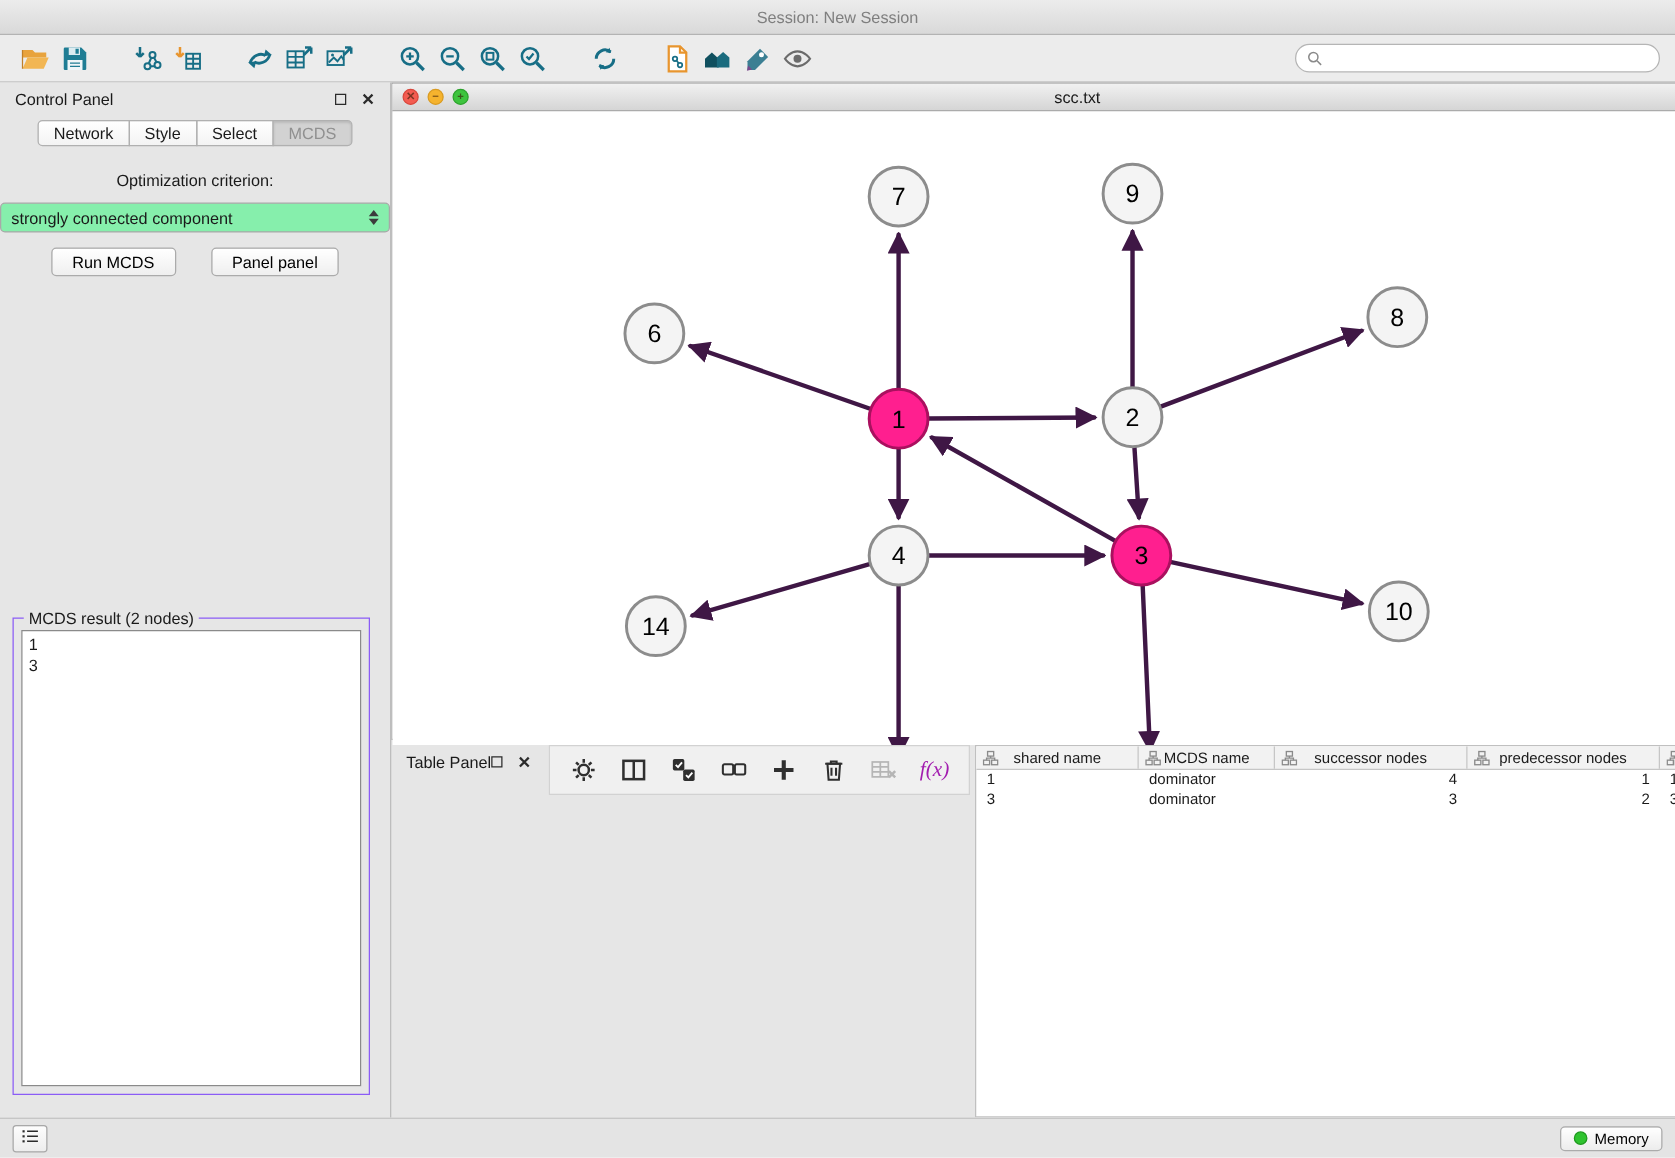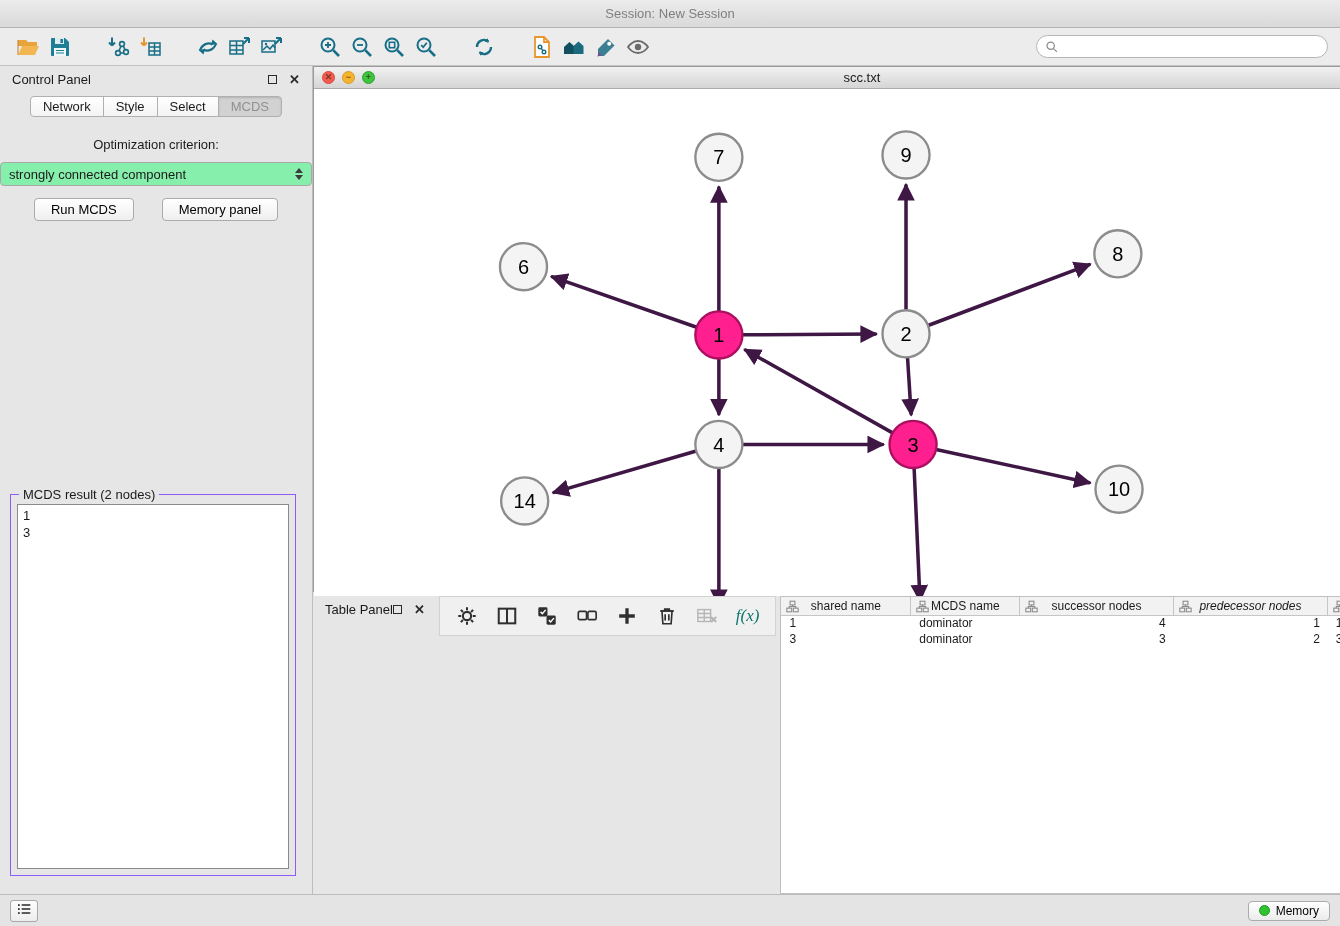--- a/index.html
+++ b/index.html
@@ -71,21 +71,21 @@
   .net-title-text{position:absolute;left:0;right:0;text-align:center;font-size:13px;color:#1a1a1a}
   .net-canvas{flex:1;background:#fff}
   .net-canvas svg{width:100%;height:100%;display:block}
 
   
   .table-panel{flex:1;margin-top:4px;background:#e6e6e6;display:flex;flex-direction:row}
   .tp-toolbar{height:40px;margin:0 2px;background:#f0f0f0;border:1px solid #d2d2d2;display:flex;align-items:center;
     gap:18px;padding:0 16px;flex:0 0 auto}
   .ttb-btn{background:none;border:none;display:flex;align-items:center;justify-content:center;cursor:pointer;height:28px}
   .ttb-btn svg{width:22px;height:22px}
-  .ttb-btn.fx{font-family:"Liberation Serif",serif;font-style:italic;font-size:17px;color:#0f766e}
+  .ttb-btn.fx{font-family:"Liberation Serif",serif;font-style:italic;font-size:17px;color:#a21caf}
   .table-wrap{flex:1;margin:0 2px;background:#fff;border:1px solid #c0c0c0;overflow:hidden}
   .thead{display:flex;height:19px;border-bottom:1px solid #c6c6c6;background:#f2f2f2}
   .th{position:relative;display:flex;align-items:center;justify-content:center;font-size:12px;
     border-right:1px solid #c6c6c6;height:100%;cursor:pointer}
   .th svg{position:absolute;left:5px;width:13px;height:13px}
   .tr{display:flex;height:16px;font-size:12px;cursor:default}
   .td{padding:0 8px;overflow:hidden;white-space:nowrap}
   .tp-tabs{height:26px;display:flex;justify-content:center;align-items:center;flex:0 0 auto}
 
   
@@ -313,21 +313,21 @@
       <div class="opt-label">Optimization criterion:</div>
       <div class="dropdown">
         <span>strongly connected component</span>
         <span class="stepper">
           <span class="tri-up"></span>
             <span class="tri-down"></span>
         </span>
       </div>
       <div class="btn-row">
         <button class="btn">Run MCDS</button>
-        <button class="btn">Memory panel</button>
+        <button class="btn">Panel panel</button>
       </div>
     </div>
     <div class="fieldset">
       <span class="legend">MCDS result (2 nodes)</span>
       <div class="result-list">
           <div class="result-item">1</div>
           <div class="result-item">3</div>
         </div>
     </div>
   </div>
@@ -502,21 +502,21 @@
               <svg viewBox="0 0 16 16">
                 <g fill="none" stroke="#8a8a8a" stroke-width="1.3">
                   <rect x="5" y="1.5" width="6" height="4.5"></rect>
                   <rect x="1" y="10" width="6" height="4.5"></rect>
                   <rect x="9" y="10" width="6" height="4.5"></rect>
                   <path d="M8 6v2M4 10V8h8v2"></path>
                 </g>
               </svg>
               <span>successor nodes</span>
             </div>
-            <div class="th" style="width: 163px; font-style: italic;">
+            <div class="th" style="width: 163px;">
               <svg viewBox="0 0 16 16">
                 <g fill="none" stroke="#8a8a8a" stroke-width="1.3">
                   <rect x="5" y="1.5" width="6" height="4.5"></rect>
                   <rect x="1" y="10" width="6" height="4.5"></rect>
                   <rect x="9" y="10" width="6" height="4.5"></rect>
                   <path d="M8 6v2M4 10V8h8v2"></path>
                 </g>
               </svg>
               <span>predecessor nodes</span>
             </div>

